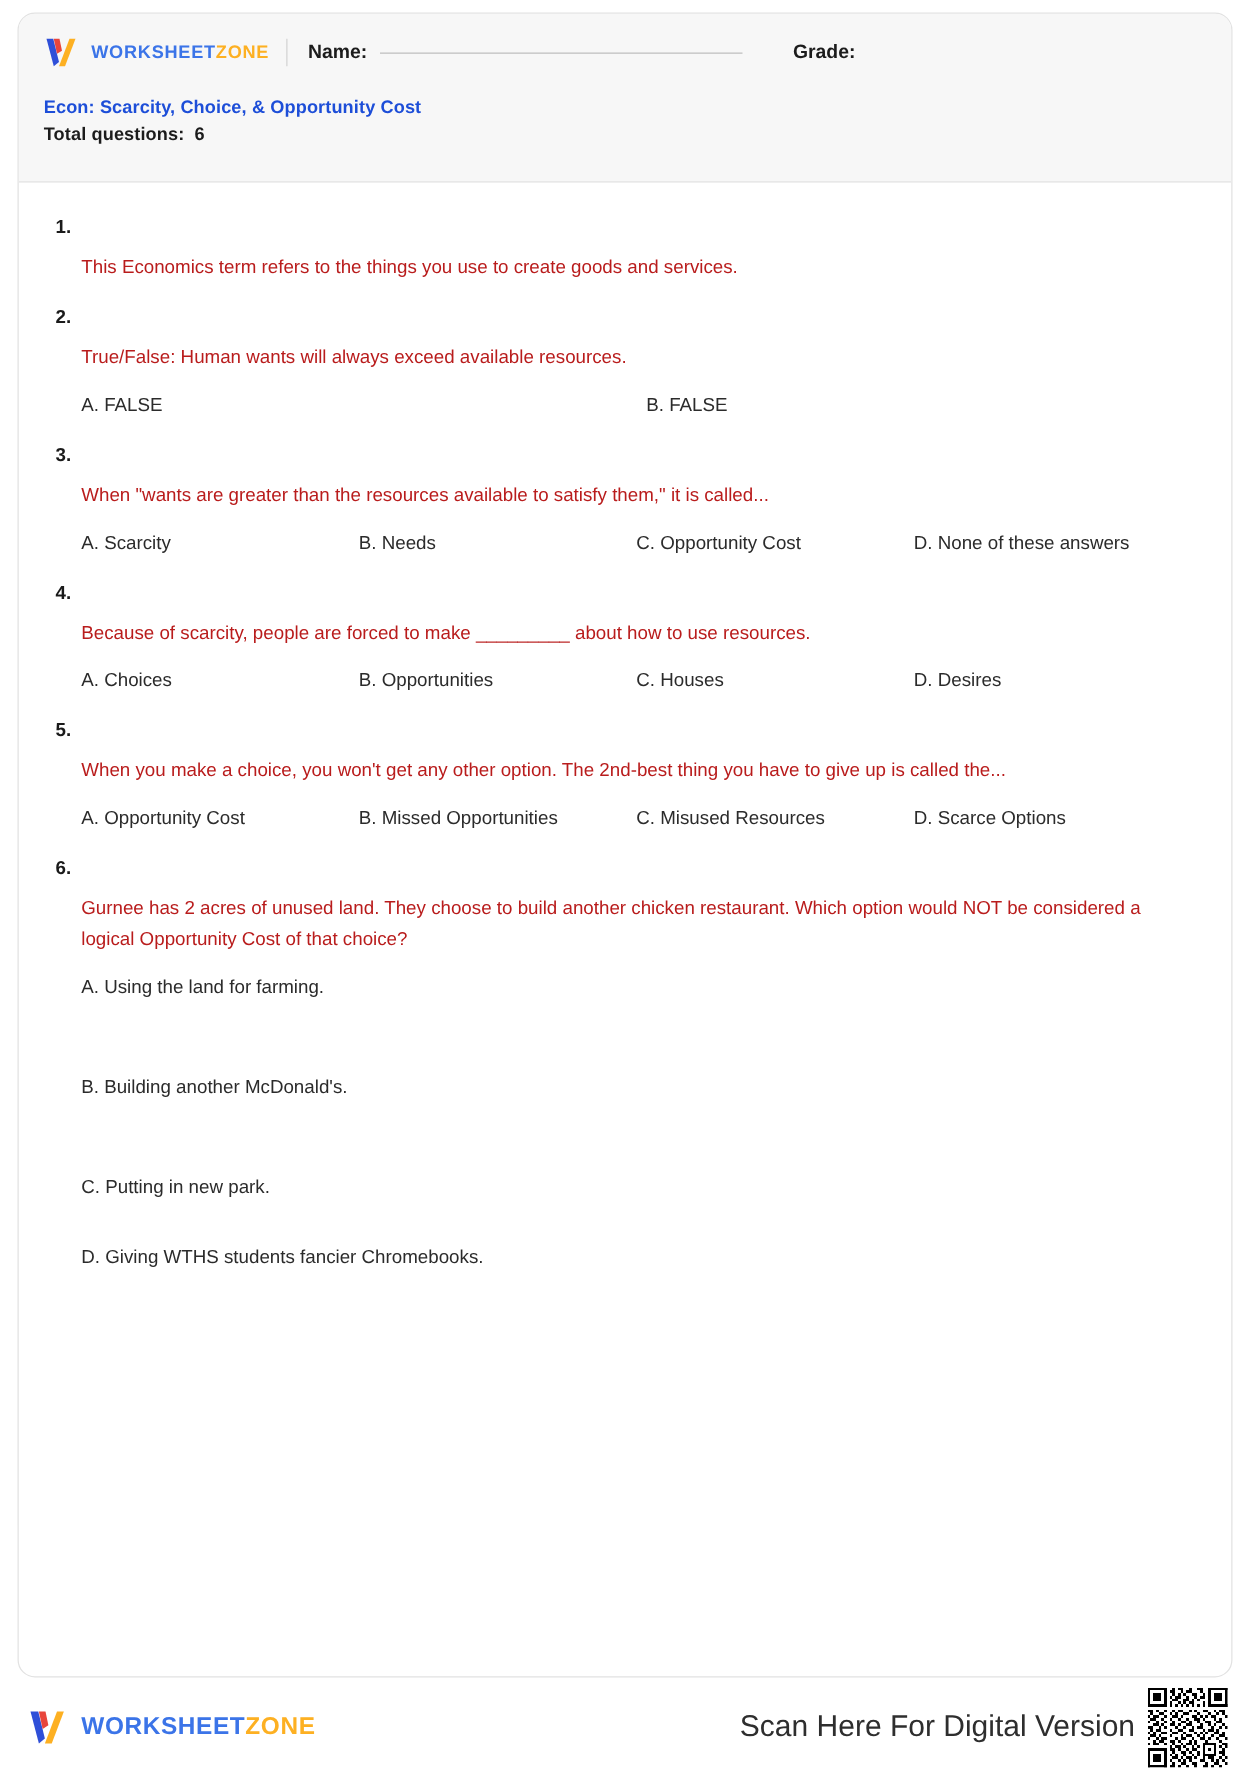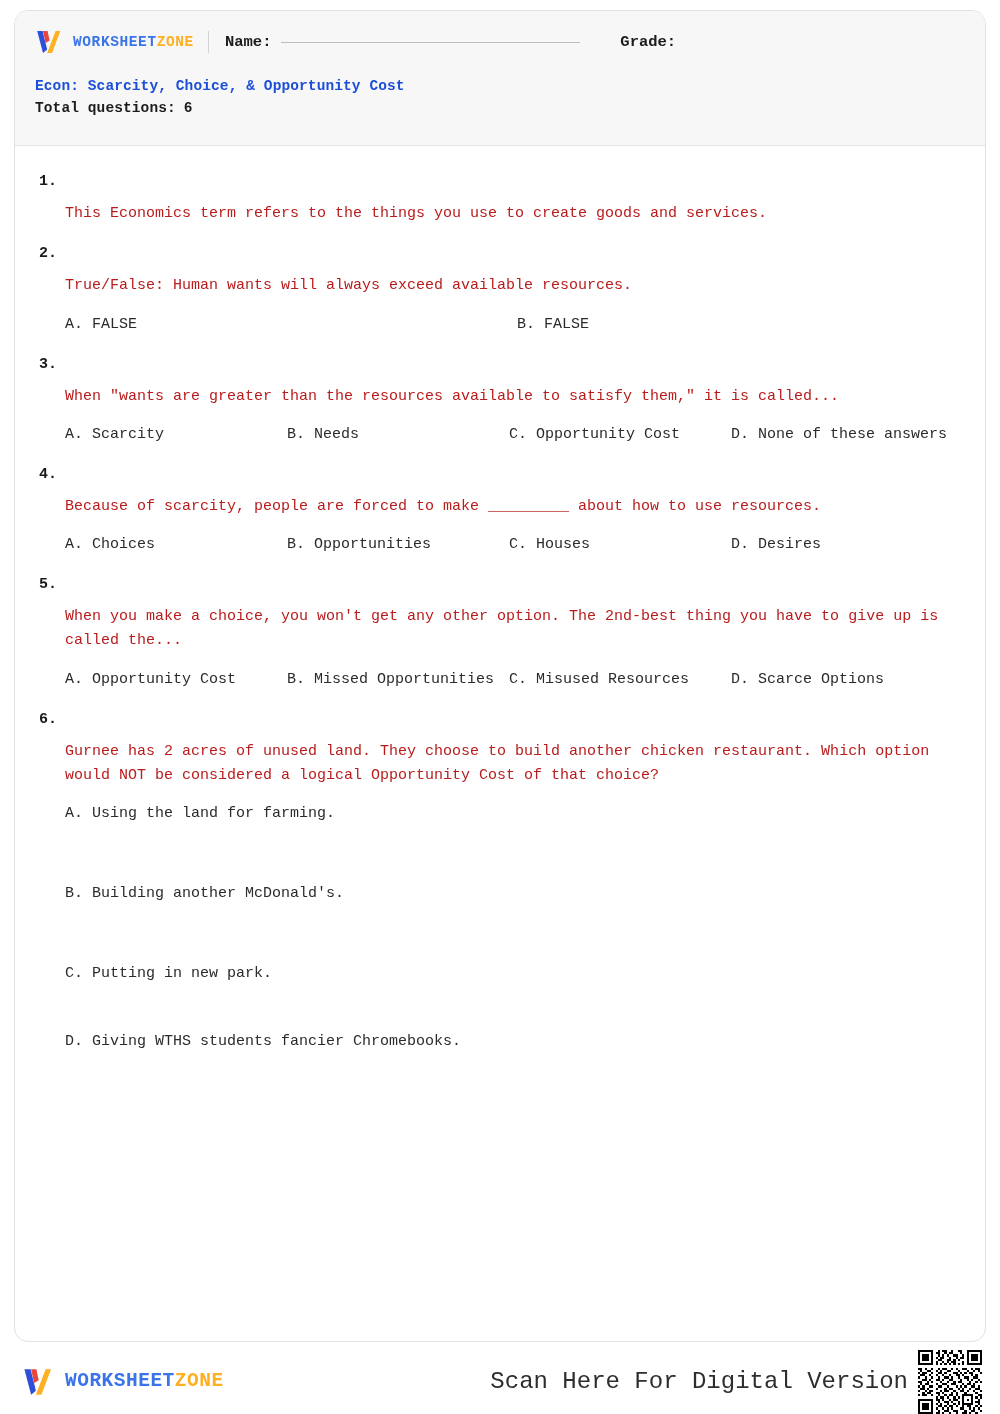--- a/index.html
+++ b/index.html
@@ -12,21 +12,20 @@
     color: #262626;
     -webkit-font-smoothing: antialiased;
   }
 
   .page {
     position: relative;
     width: 938px;
     height: 1414px;
     background: #ffffff;
     padding: 10px 14px 0 14px;
-    font-family: Liberation Mono, monospace;
   }
 
   
   .sheet {
     position: relative;
     width: 972px;
     height: 1332px;
     border: 1px solid #e2e2e2;
     border-radius: 14px;
     background: #ffffff;
@@ -171,21 +170,21 @@
   
   .cols-4 .opt { width: 222px; }
   .cols-4 .opt:nth-child(4) { width: auto; }
 
   .cols-2 .opt { width: 442px; }
   .cols-2 .opt:nth-child(2) { width: auto; margin-left: 10px; }
 
   .cols-2x2 { flex-wrap: wrap; gap: 32px; }
   .cols-2x2 .opt { width: 442px; margin-bottom: 24px; }
   .cols-2x2 .opt:nth-child(3),
-  .cols-2x2 .opt:nth-child(4) { margin-bottom: 12px; }
+  .cols-2x2 .opt:nth-child(4) { margin-bottom: 0; }
 
   
   .footer {
     position: relative;
     width: 972px;
     height: 56px;
     margin-top: 12px;
     display: flex;
     align-items: center;
     padding: 0 4px 0 8px;

